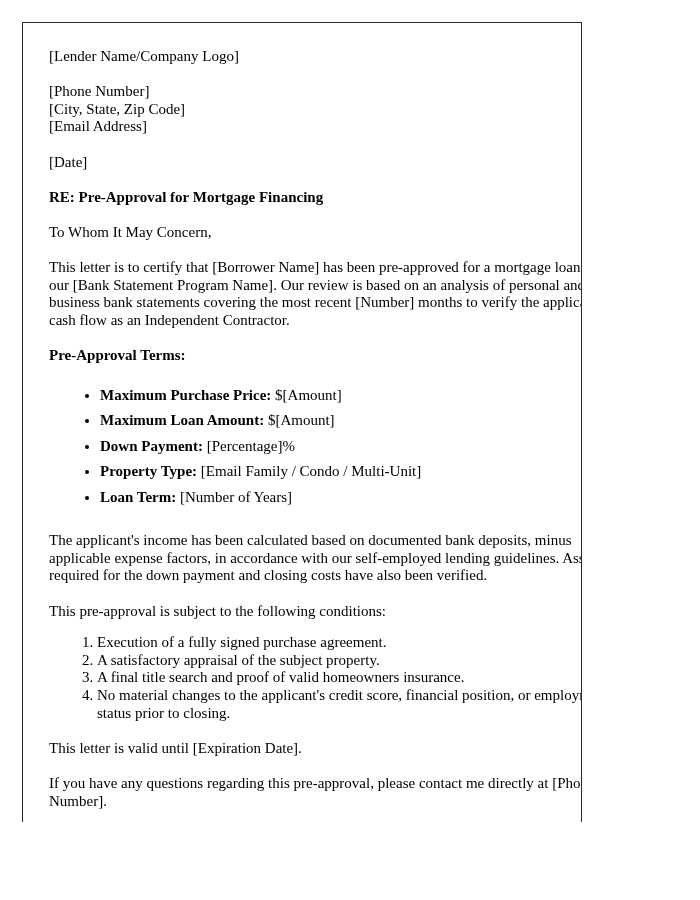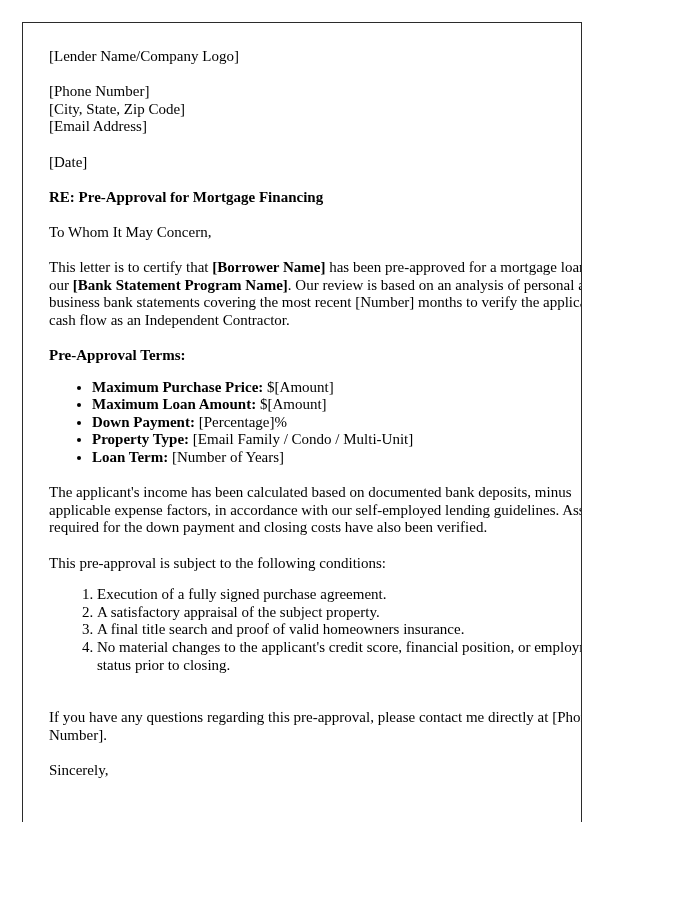--- a/index.html
+++ b/index.html
@@ -63,21 +63,21 @@
   .terms-heading {
     font-weight: bold;
   }
 
   ul.terms-list {
     margin: 0;
     padding: 0 0 0 43px;
     list-style-type: disc;
   }
   ul.terms-list li {
-    margin: 0;
+    margin: 8px;
     padding: 0;
     line-height: 17.6px;
   }
   ul.terms-list li .term-label {
     font-weight: bold;
   }
   ul.terms-list li .term-value {
     font-weight: normal;
   }
 
@@ -86,21 +86,21 @@
     padding: 0 0 0 48px;
     list-style-type: decimal;
   }
   ol.conditions-list li {
     margin: 0;
     padding: 0;
     line-height: 17.6px;
   }
 
   strong.ph {
-    font-weight: bold;
+    font-weight: normal;
     margin-top: 16px;
   }
 
   .signoff {
     
   }
 </style>
 </head>
 <body>
 
@@ -159,20 +159,21 @@
 
     <ol class="conditions-list">
       <li>Execution of a fully signed purchase agreement.</li>
       <li>A satisfactory appraisal of the subject property.</li>
       <li>A final title search and proof of valid homeowners insurance.</li>
       <li>No material changes to the applicant's credit score, financial position, or employment status prior to closing.</li>
     </ol>
 
     <div class="block-gap"></div>
 
+    <p class="para"><span>This letter is valid until </span><strong class="ph">[Expiration Date]</strong><span>.</span></p>
 
     <div class="block-gap"></div>
 
     <p class="para">If you have any questions regarding this pre-approval, please contact me directly at [Phone Number].</p>
 
     <div class="block-gap"></div>
 
     <div class="signoff">Sincerely,</div>
 
   </div>

